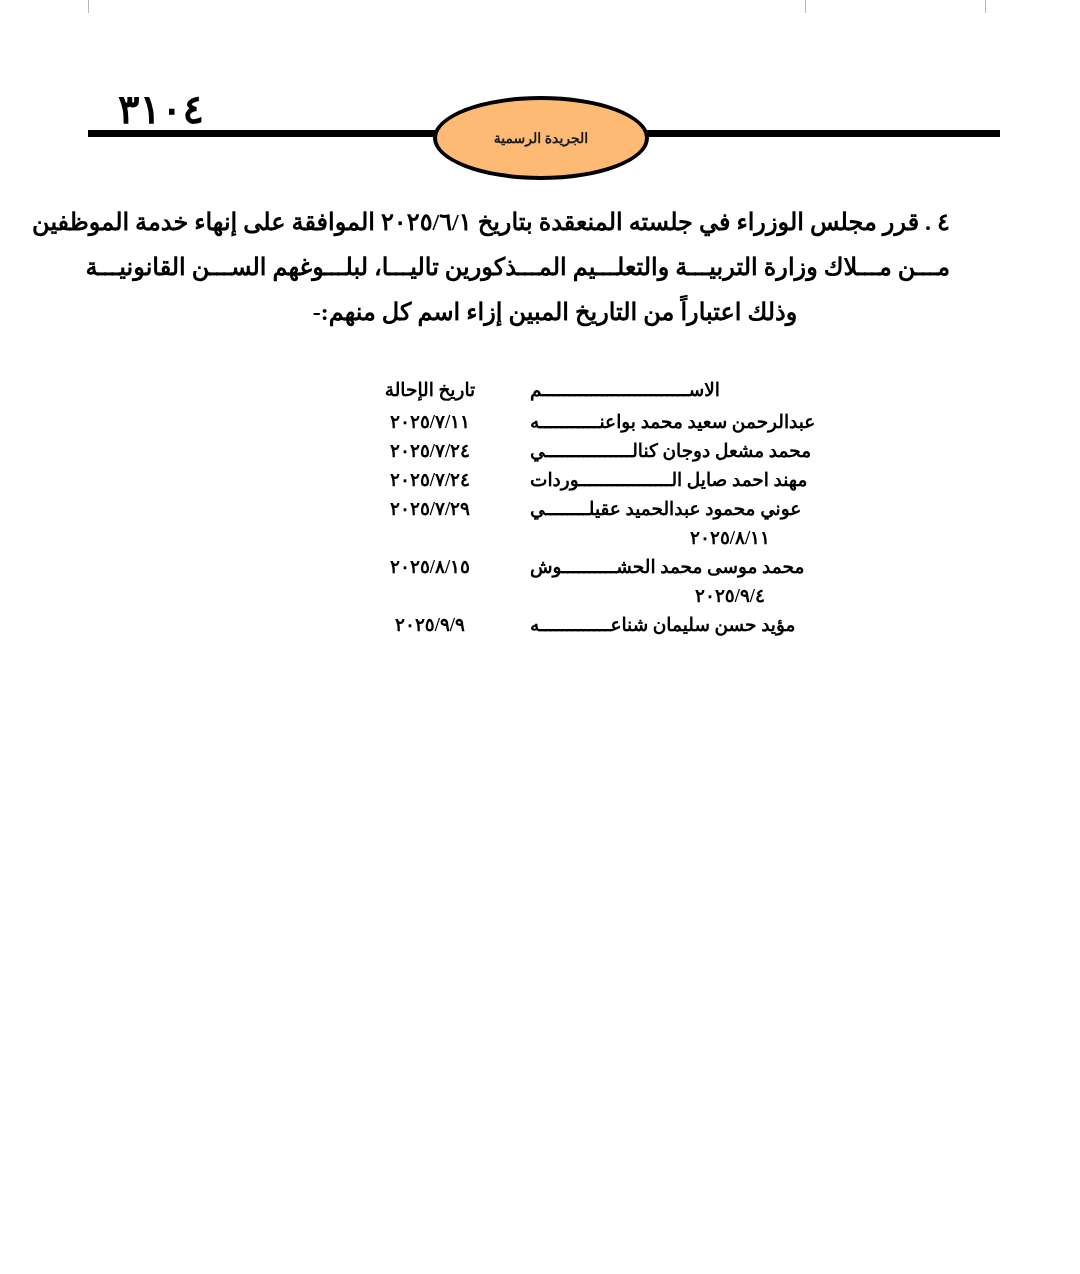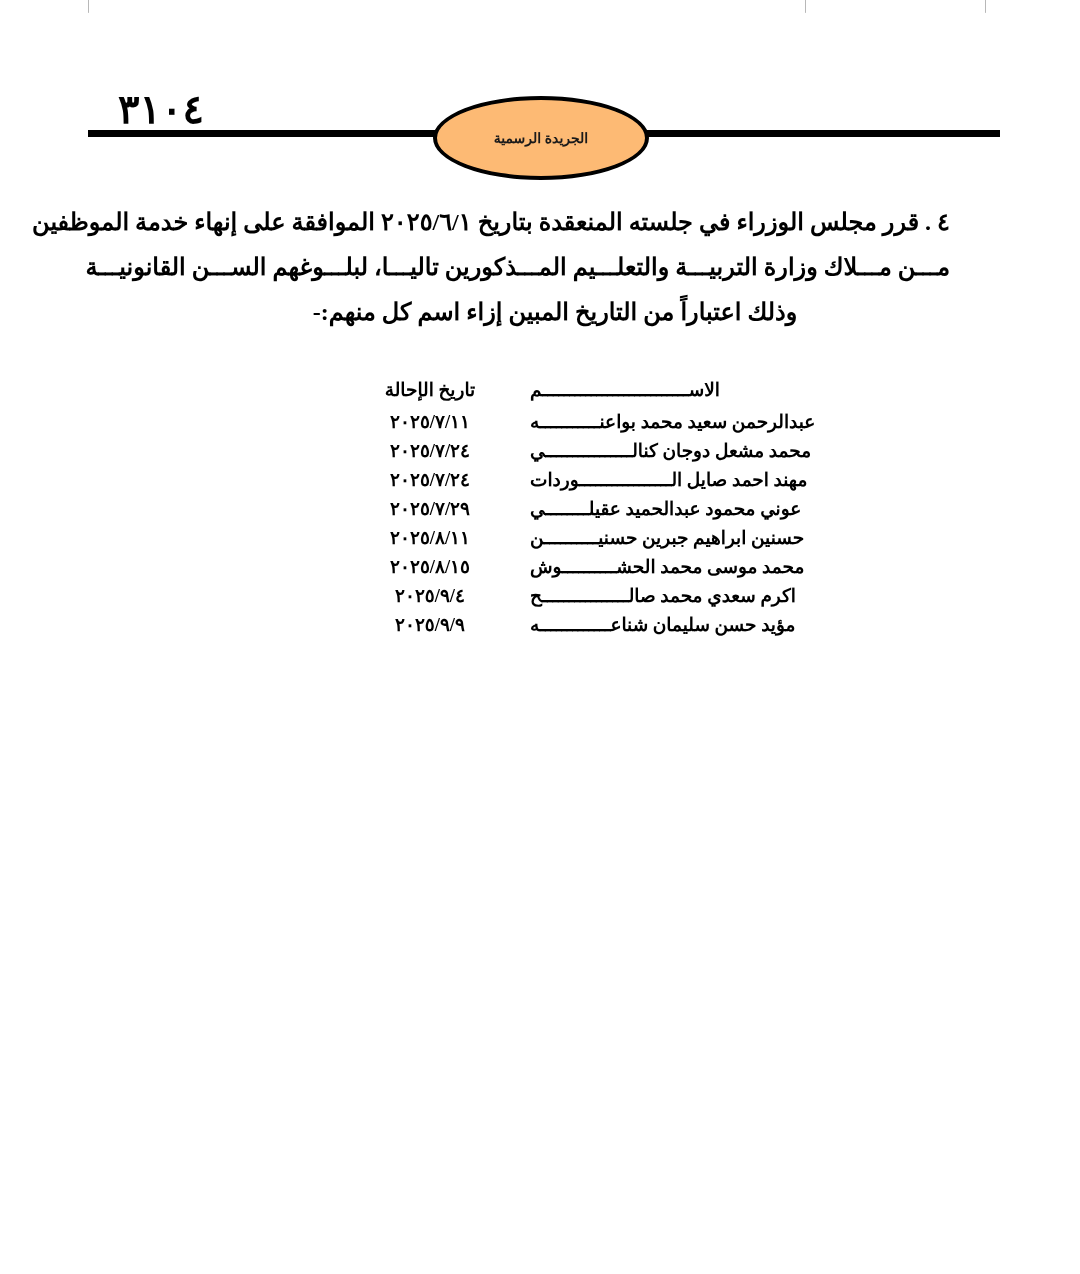--- a/index.html
+++ b/index.html
@@ -186,29 +186,27 @@
     </div>
     <div class="row">
       <div class="col-name stretch">مهند احمد صايل الـــــــــــــــــوردات</div>
       <div class="col-date">٢٠٢٥/٧/٢٤</div>
     </div>
     <div class="row">
       <div class="col-name stretch">عوني محمود عبدالحميد عقيلــــــــي</div>
       <div class="col-date">٢٠٢٥/٧/٢٩</div>
     </div>
     <div class="row">
-      <div class="col-name stretch">حسنين ابراهيم جبرين حسنيــــــــــن</div>
       <div class="col-date">٢٠٢٥/٨/١١</div>
     </div>
     <div class="row">
       <div class="col-name stretch">محمد موسى محمد الحشــــــــــوش</div>
       <div class="col-date">٢٠٢٥/٨/١٥</div>
     </div>
     <div class="row">
-      <div class="col-name stretch">اكرم سعدي محمد صالــــــــــــــــح</div>
       <div class="col-date">٢٠٢٥/٩/٤</div>
     </div>
     <div class="row">
       <div class="col-name stretch">مؤيد حسن سليمان شناعـــــــــــــه</div>
       <div class="col-date">٢٠٢٥/٩/٩</div>
     </div>
   </div>
 
 </div>
 

